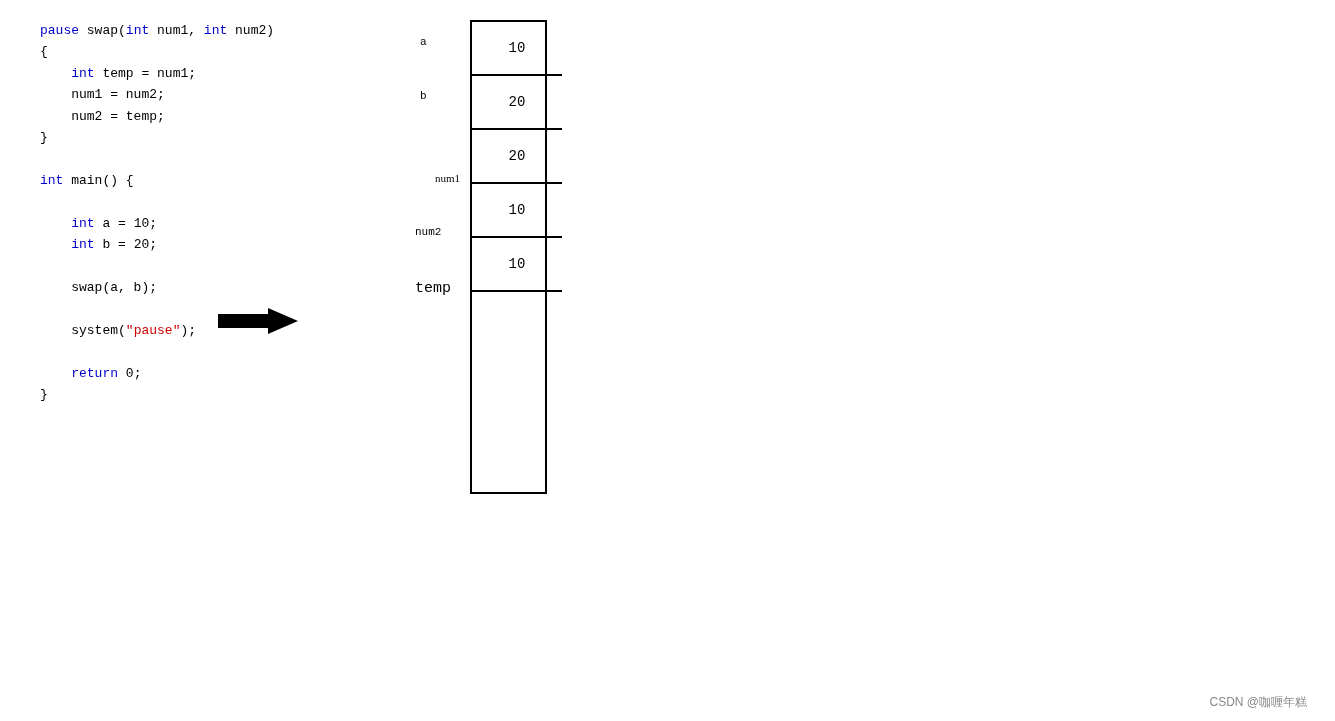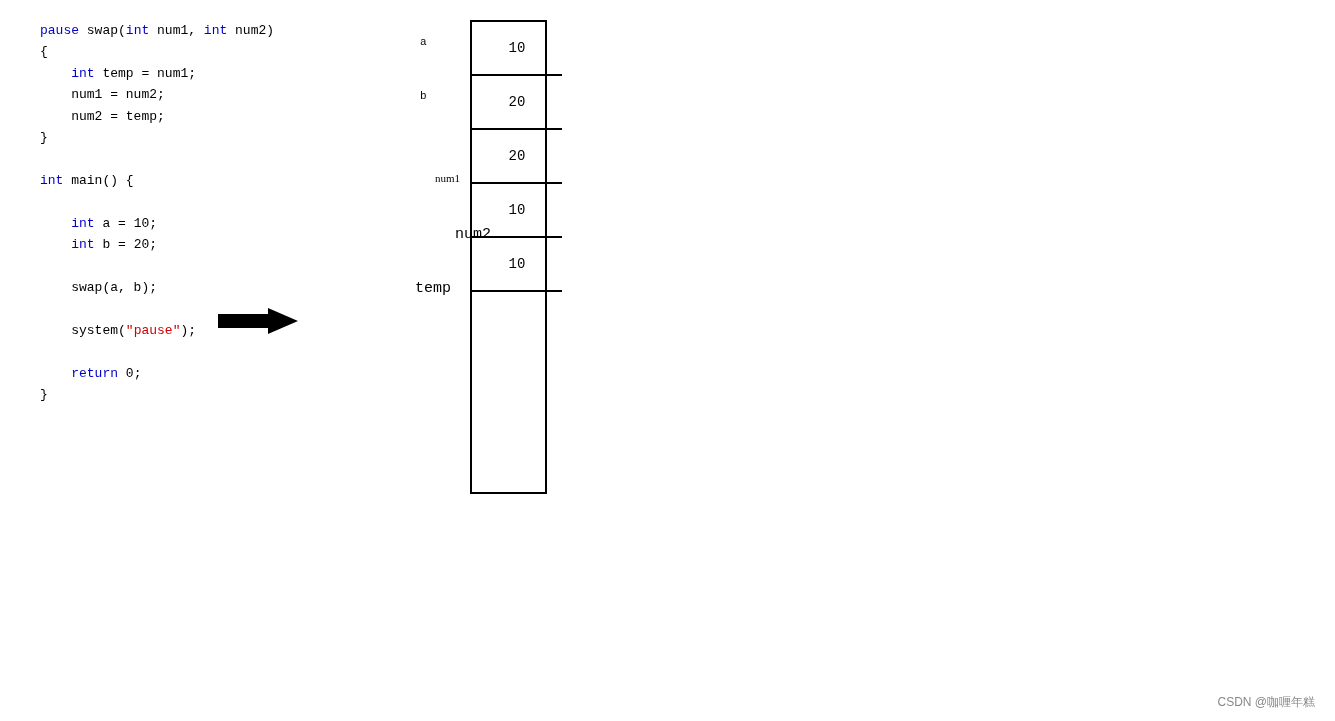--- a/index.html
+++ b/index.html
@@ -99,23 +99,22 @@
       top: 152px;
       font-size: 11px;
       font-family: Liberation Serif, serif;
       margin-left: 20px;
     }
 
     .label-num2 {
       position: absolute;
       left: -55px;
       top: 206px;
-      font-size: 15px;
-      font-family: 'Courier New', Courier, monospace;
-      margin-left: 40px;
+      font-size: 11px;
+      font-family: 'Courier New', Courier, monospace;
     }
 
     .label-temp {
       position: absolute;
       left: -55px;
       top: 260px;
       font-size: 15px;
       font-family: 'Courier New', Courier, monospace;
     }
 
@@ -134,21 +133,21 @@
       font-size: 13px;
       color: #000;
       line-height: 1.8;
       font-family: 'SimSun', 'STSong', serif;
     }
 
     
     .footer {
       position: absolute;
       bottom: 10px;
-      right: 20px;
+      right: 28px;
       font-size: 12px;
       color: #888;
       font-family: Arial, sans-serif;
       margin-left: 11px;
     }
 
     pre {
       font-family: 'Courier New', Courier, monospace;
       font-size: 13px;
       line-height: 1.65;

